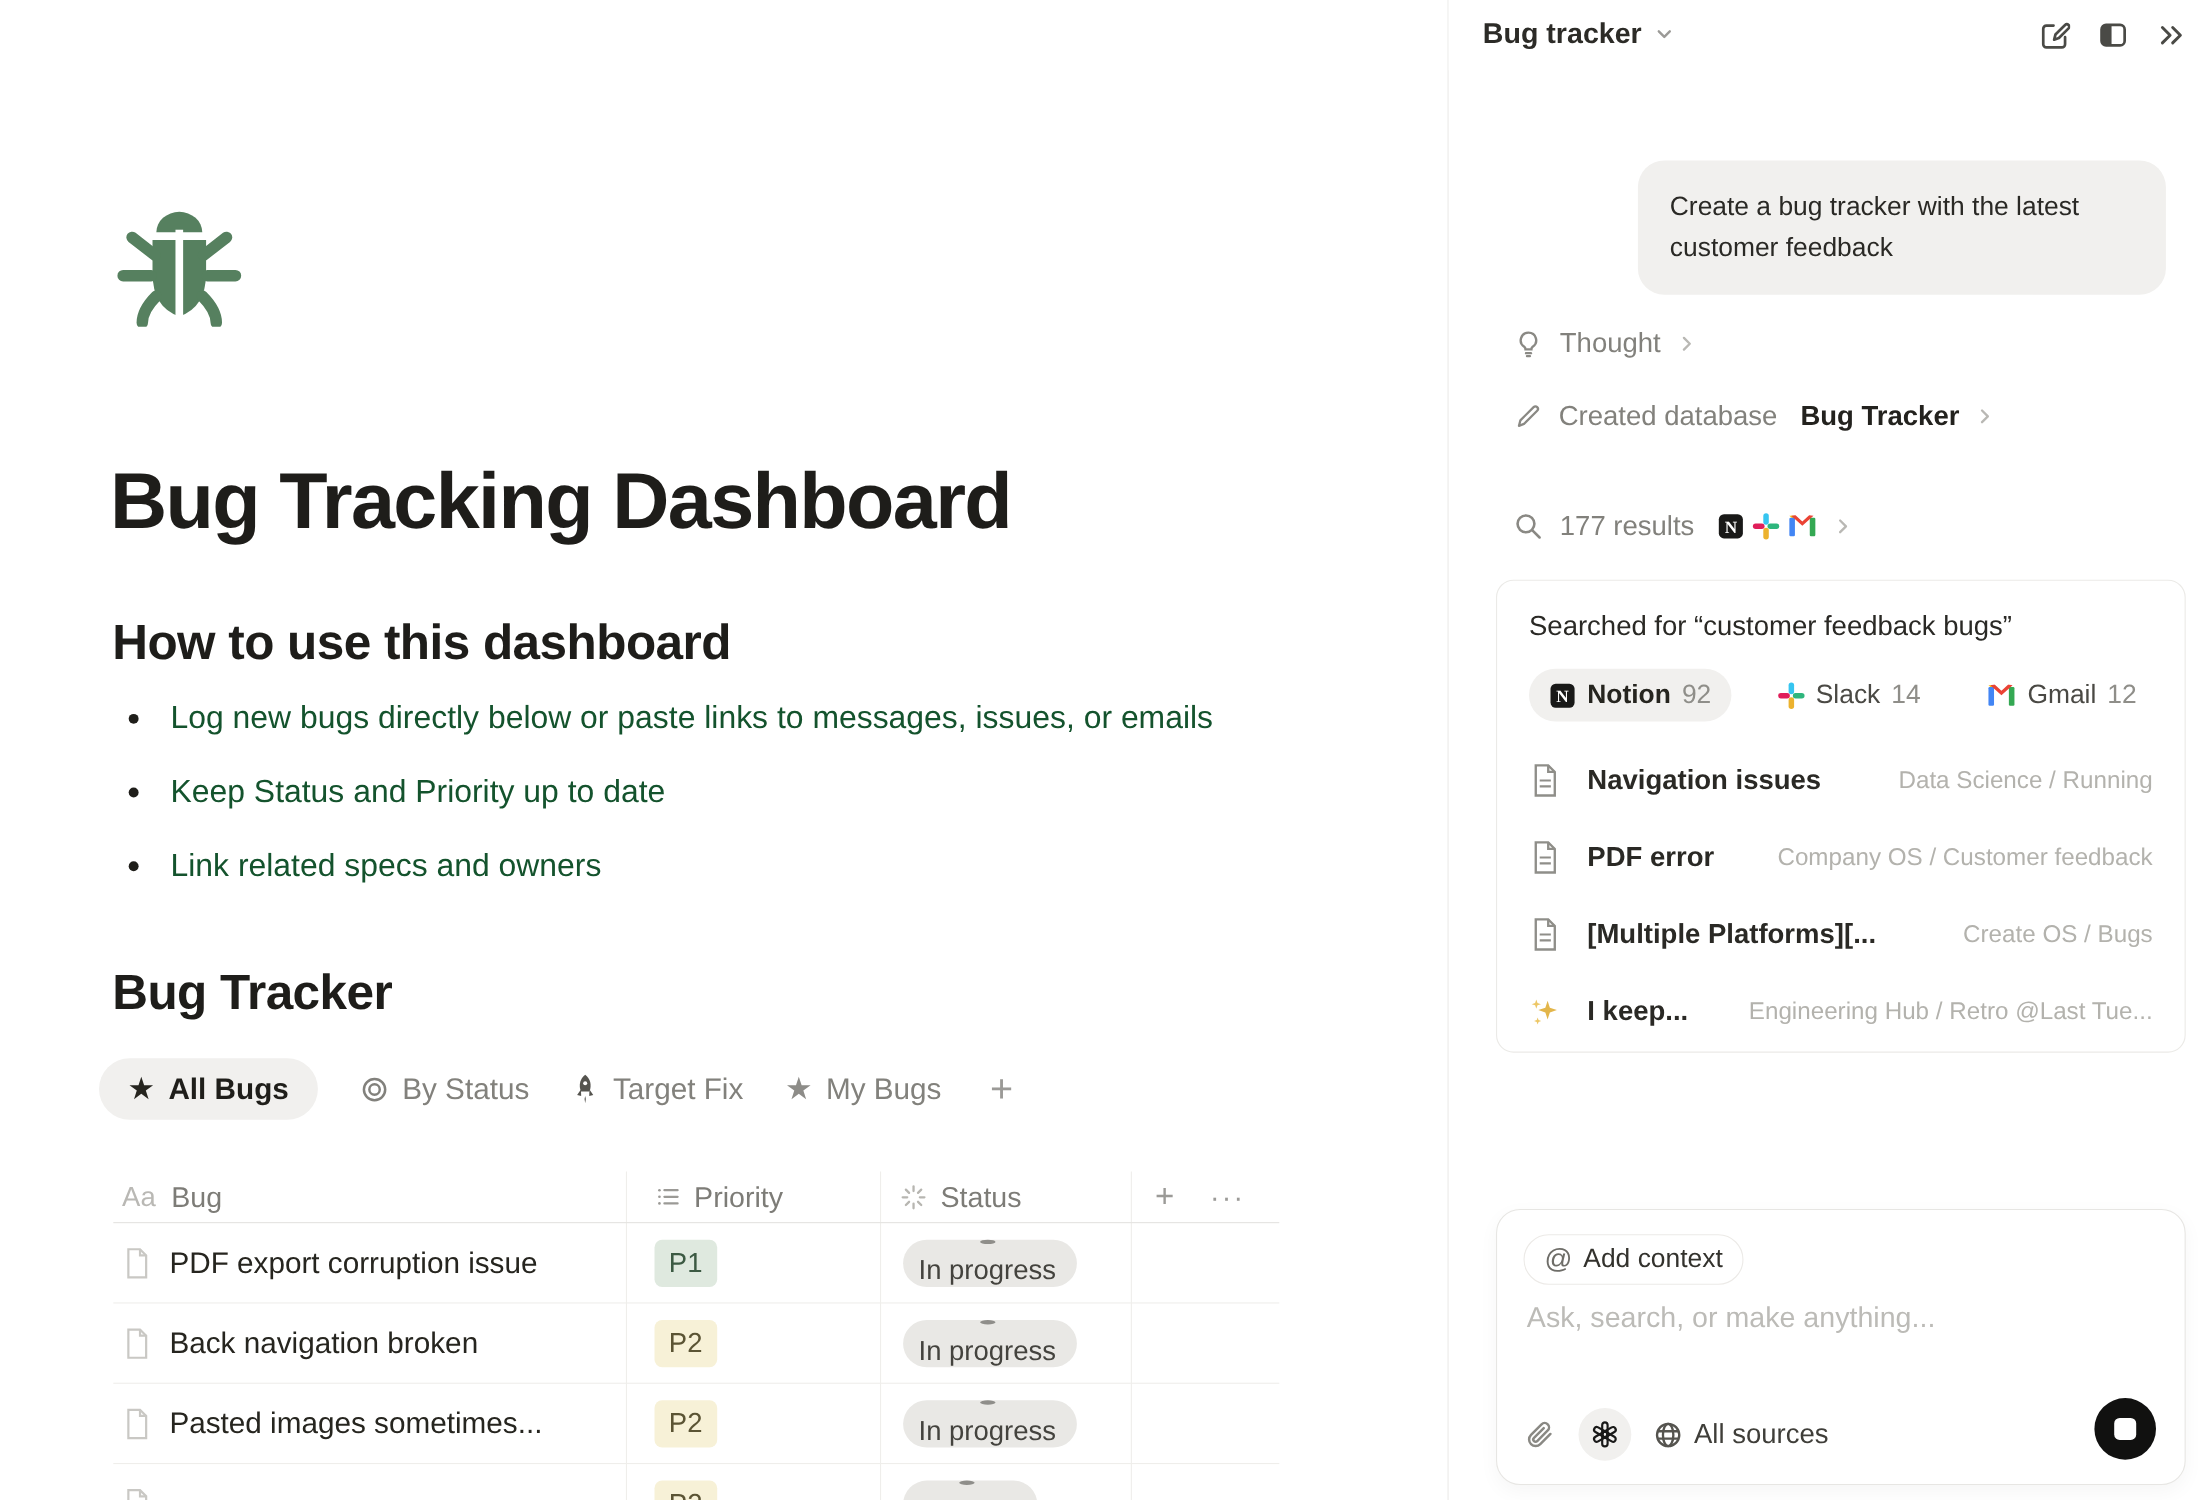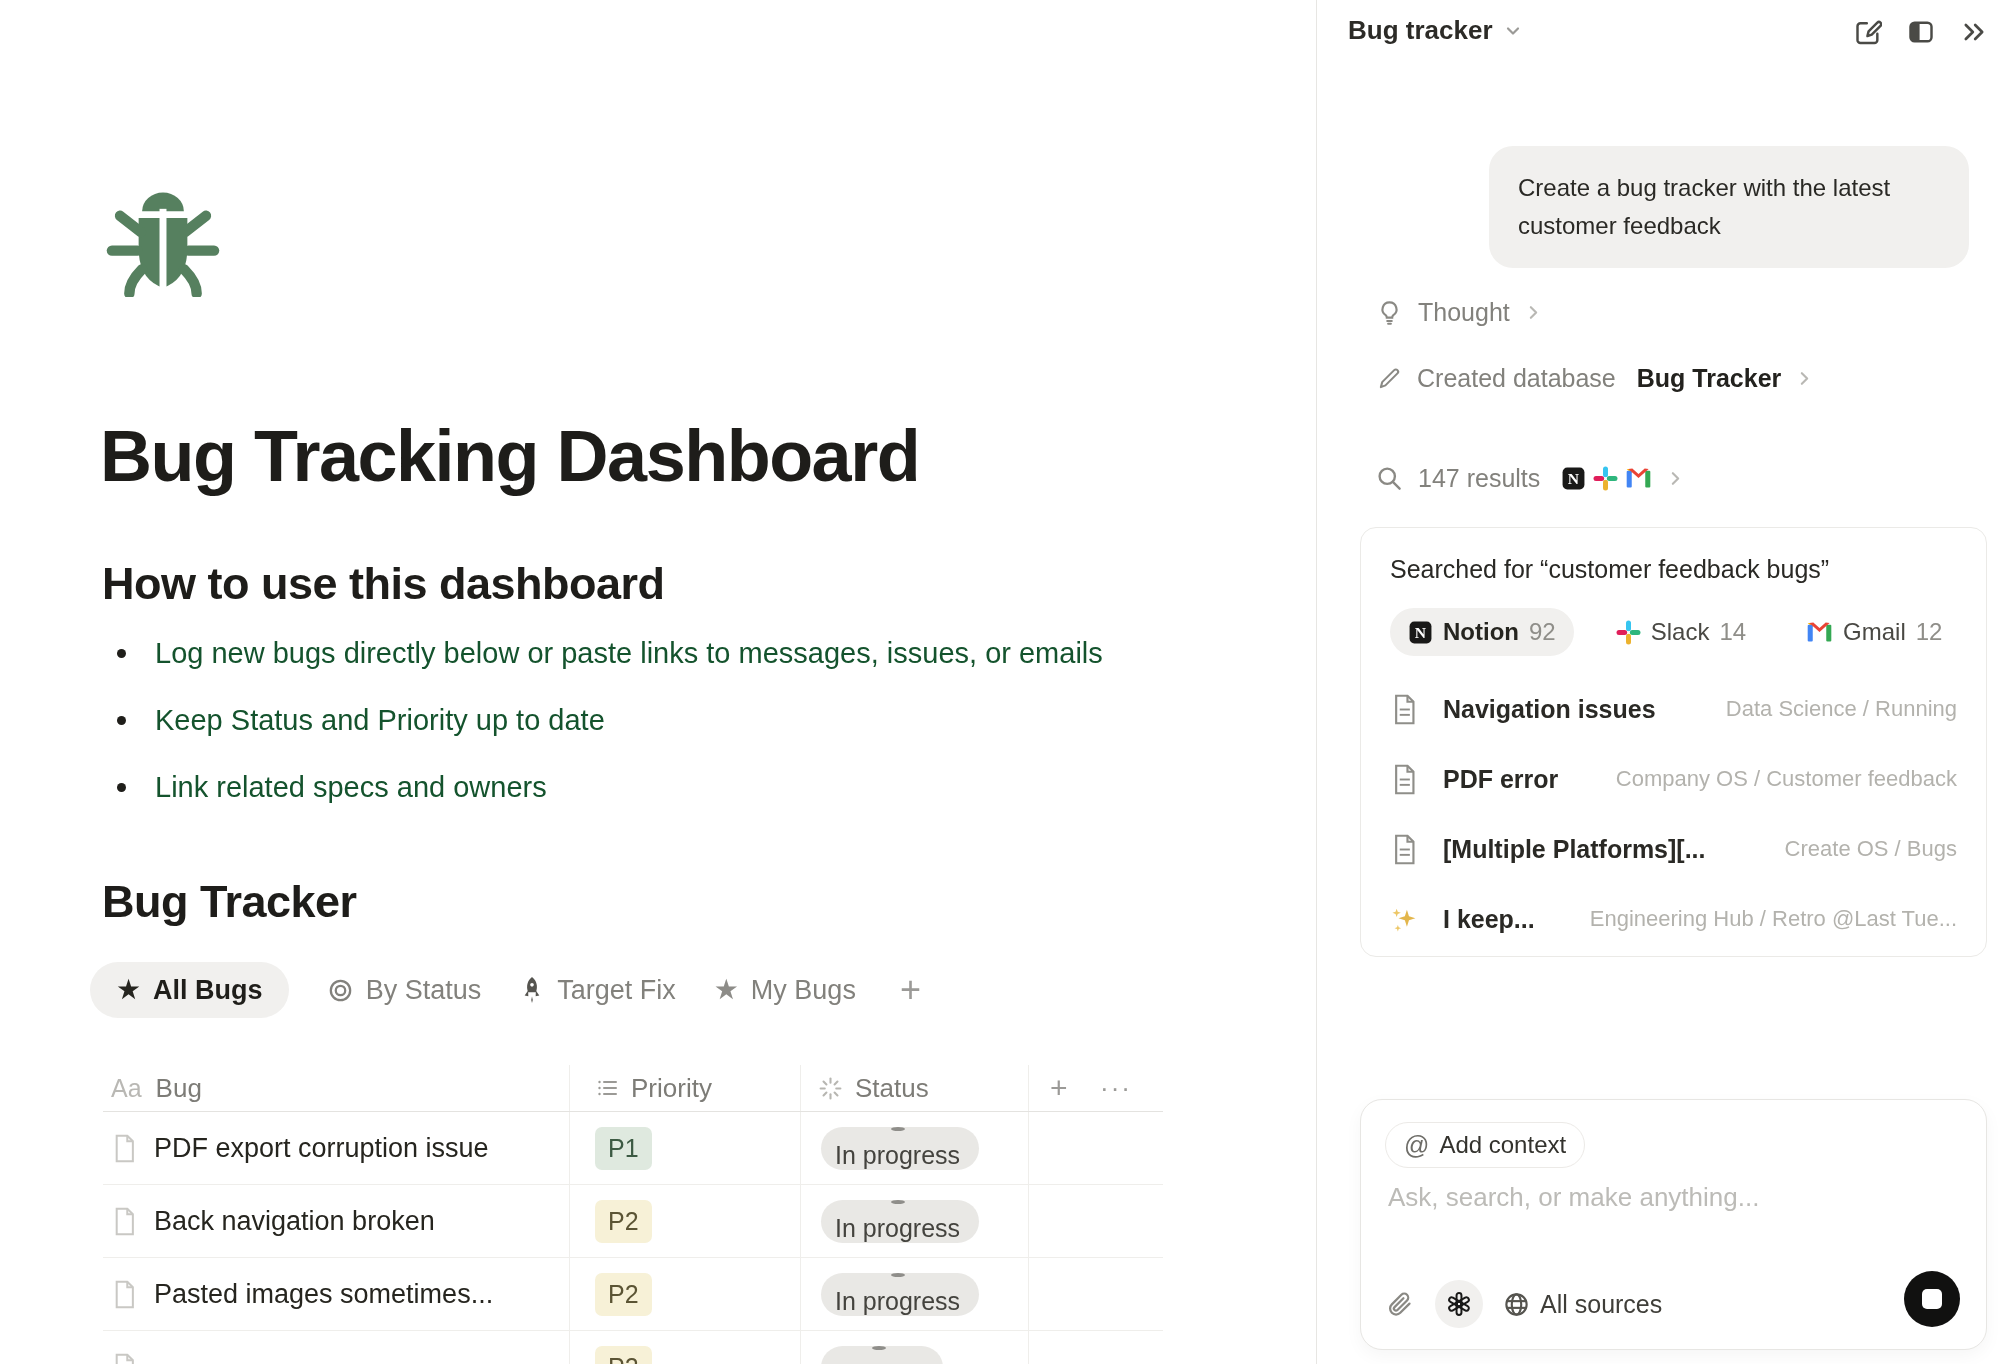--- a/index.html
+++ b/index.html
@@ -343,21 +343,21 @@
     <svg width="17" height="17" viewBox="0 0 16 16">
       <path d="M5.5 3 l5 5 -5 5" fill="none" stroke="#b9b8b4" stroke-width="2" stroke-linecap="round" stroke-linejoin="round"></path>
     </svg>
   </div>
 
   <div class="step step-results">
     <svg width="27" height="27" viewBox="0 0 24 24">
       <circle cx="10" cy="10" r="6.8" fill="none" stroke="#8a8984" stroke-width="2.1"></circle>
       <line x1="15.2" y1="15.2" x2="21" y2="21" stroke="#8a8984" stroke-width="2.1" stroke-linecap="round"></line>
     </svg>
-    <span>147 results</span>
+    <span>177 results</span>
     <span class="mini-logos">
       <svg width="25" height="25" viewBox="0 0 24 24">
         <rect x="1.5" y="1.5" width="21" height="21" rx="4.5" fill="#191918"></rect>
         <text x="12" y="17.4" text-anchor="middle" font-family="Liberation Serif, serif" font-weight="bold" font-size="15" fill="#ffffff">N</text>
       </svg>
       <svg width="25" height="25" viewBox="0 0 24 24">
         <rect x="9.6" y="0.5" width="4.8" height="10.2" rx="2.4" fill="#36C5F0"></rect>
         <rect x="13.3" y="9.6" width="10.2" height="4.8" rx="2.4" fill="#2EB67D"></rect>
         <rect x="9.6" y="13.3" width="4.8" height="10.2" rx="2.4" fill="#ECB22E"></rect>
         <rect x="0.5" y="9.6" width="10.2" height="4.8" rx="2.4" fill="#E01E5A"></rect>

